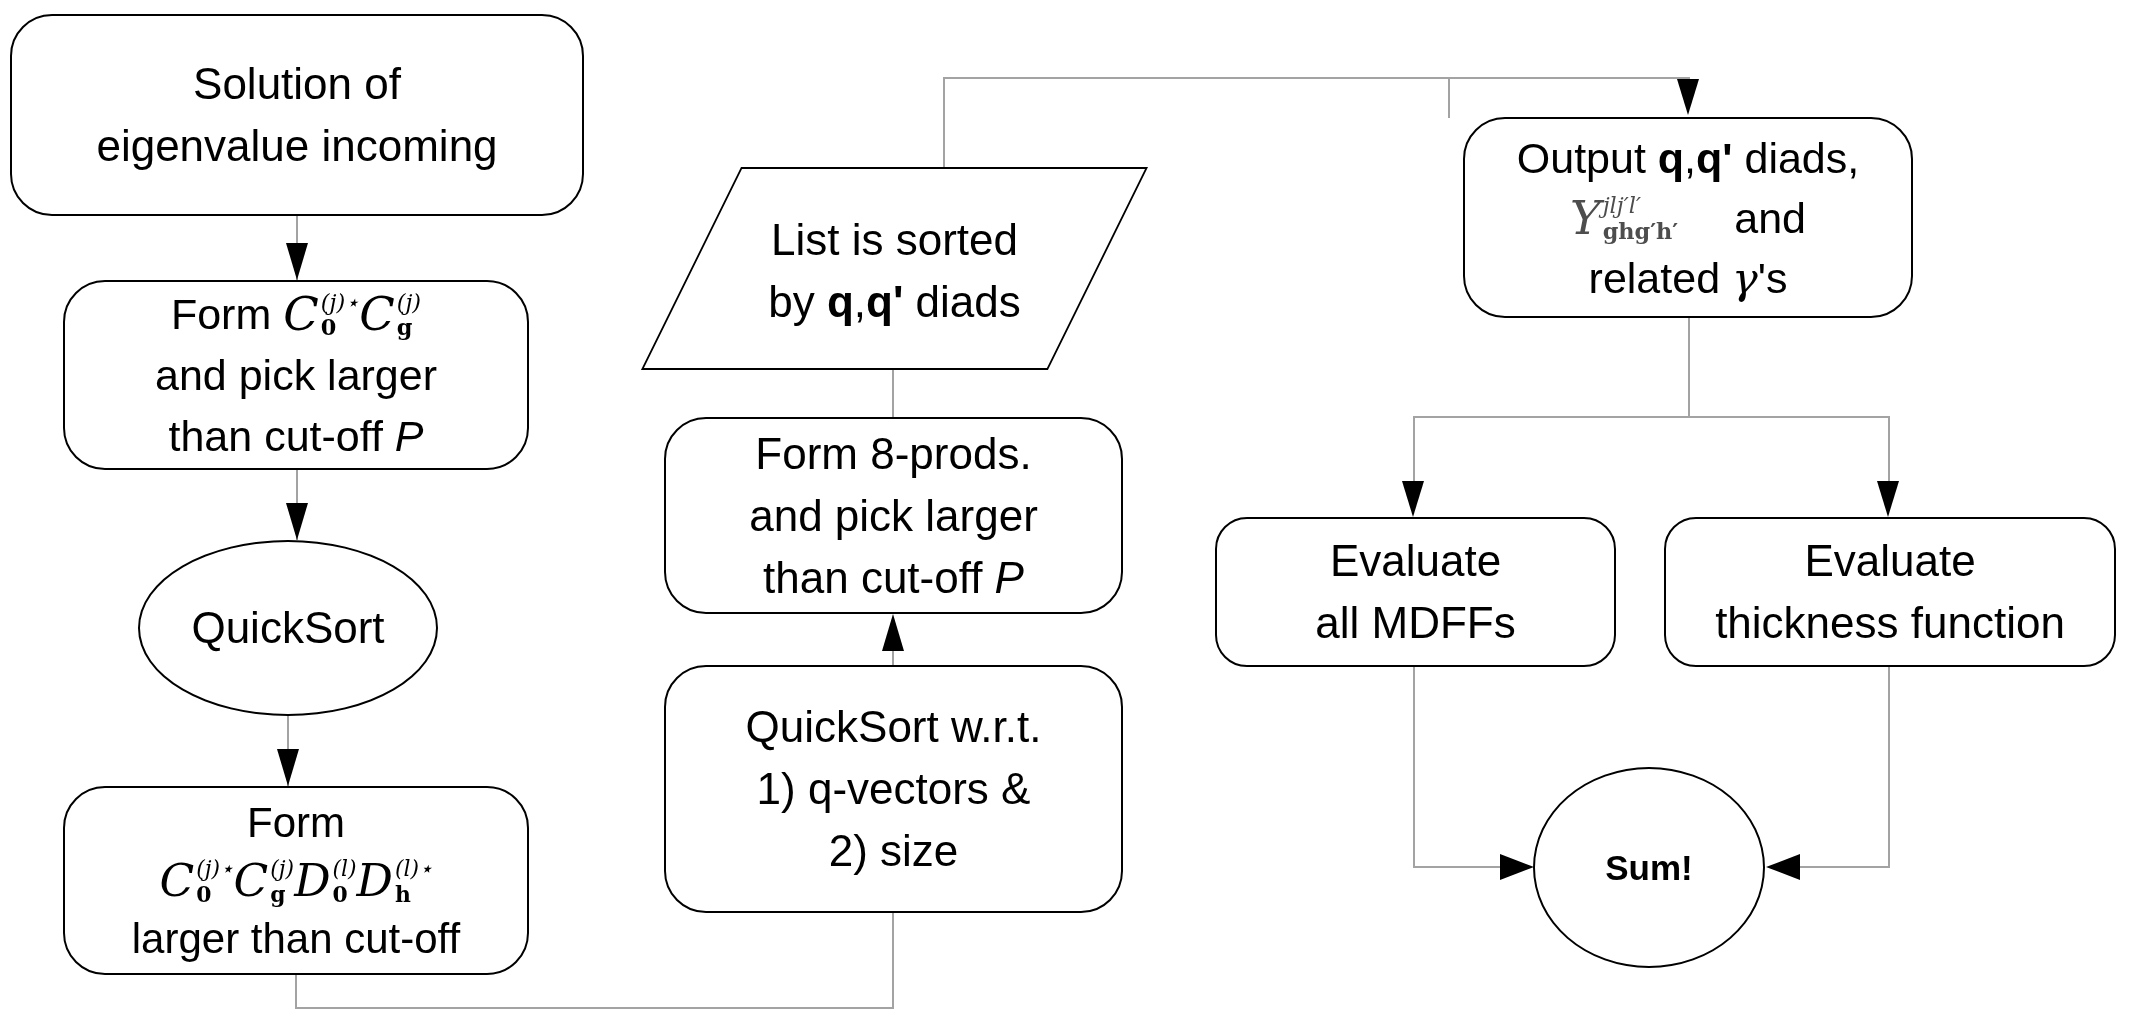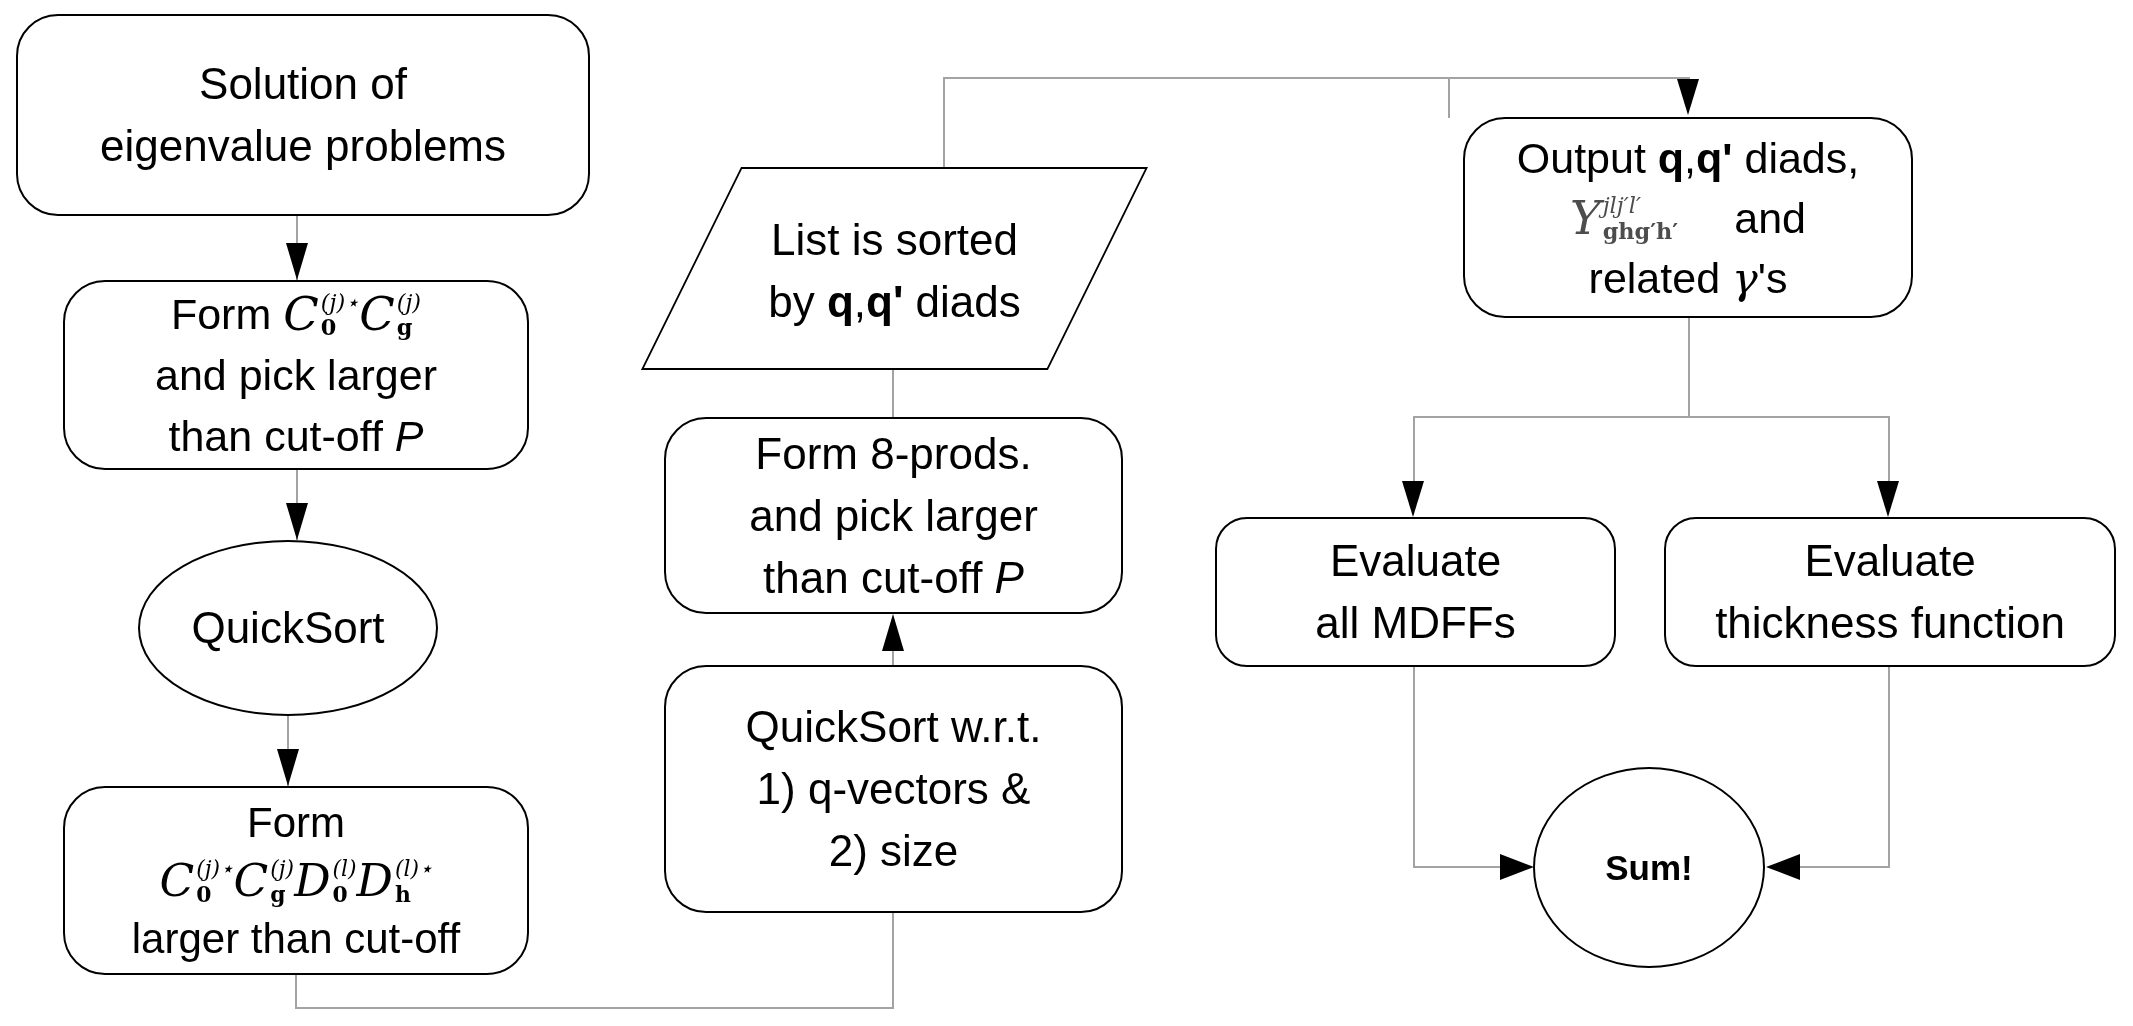--- a/index.html
+++ b/index.html
@@ -80,23 +80,23 @@
   <div class="arrow arr-down" style="left:286px;top:503px;"></div>
   <div class="arrow arr-down" style="left:277px;top:749px;"></div>
   <div class="arrow arr-up" style="left:881px;top:863px;"></div>
   <div class="arrow arr-up" style="left:882px;top:614px;"></div>
   <div class="arrow arr-down-sm" style="left:1677px;top:79px;"></div>
   <div class="arrow arr-down-sm" style="left:1402px;top:481px;"></div>
   <div class="arrow arr-down-sm" style="left:1877px;top:481px;"></div>
   <div class="arrow arr-right" style="left:1500px;top:854px;"></div>
   <div class="arrow arr-left" style="left:1766px;top:854px;"></div>
 
-  <div class="node rounded" style="left:16px;top:14px;width:574px;height:202px;">
+  <div class="node rounded" style="left:10px;top:14px;width:574px;height:202px;">
     <div>Solution of</div>
-    <div>eigenvalue problems</div>
+    <div>eigenvalue incoming</div>
   </div>
 
   <div class="node rounded" style="left:63px;top:280px;width:466px;height:190px;font-size:43px;line-height:61px;">
     <div style="display:flex;align-items:center;">
       <span style="white-space:pre;">Form </span>
       <span class="mterm">
         <span class="mv">C</span>
         <span class="msc">
           <span class="msup">(j)⋆</span>
           <span class="msub">0</span>

